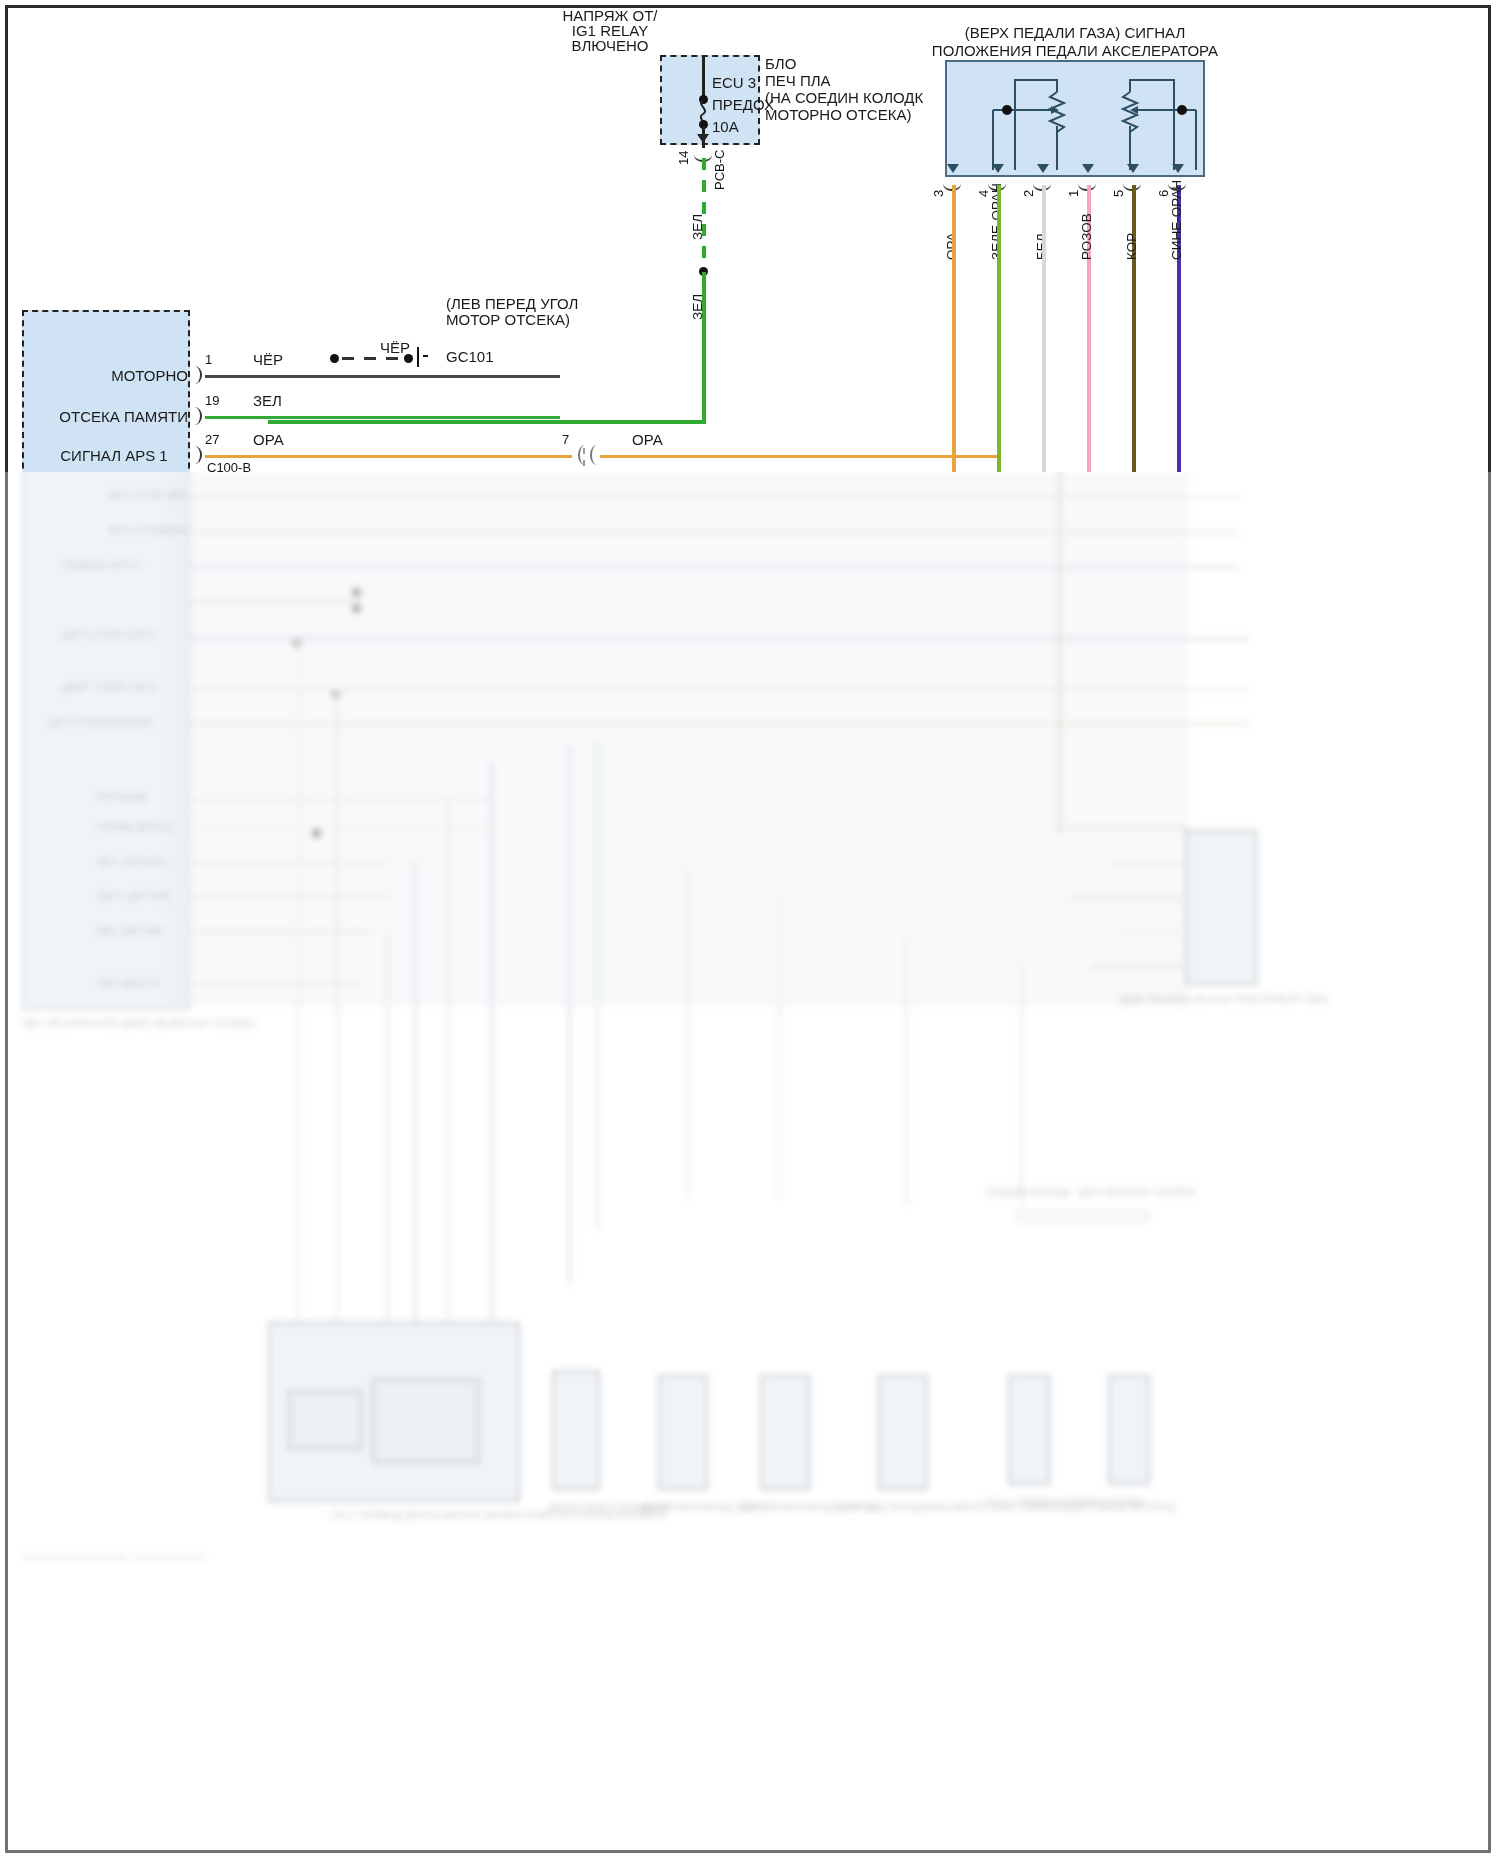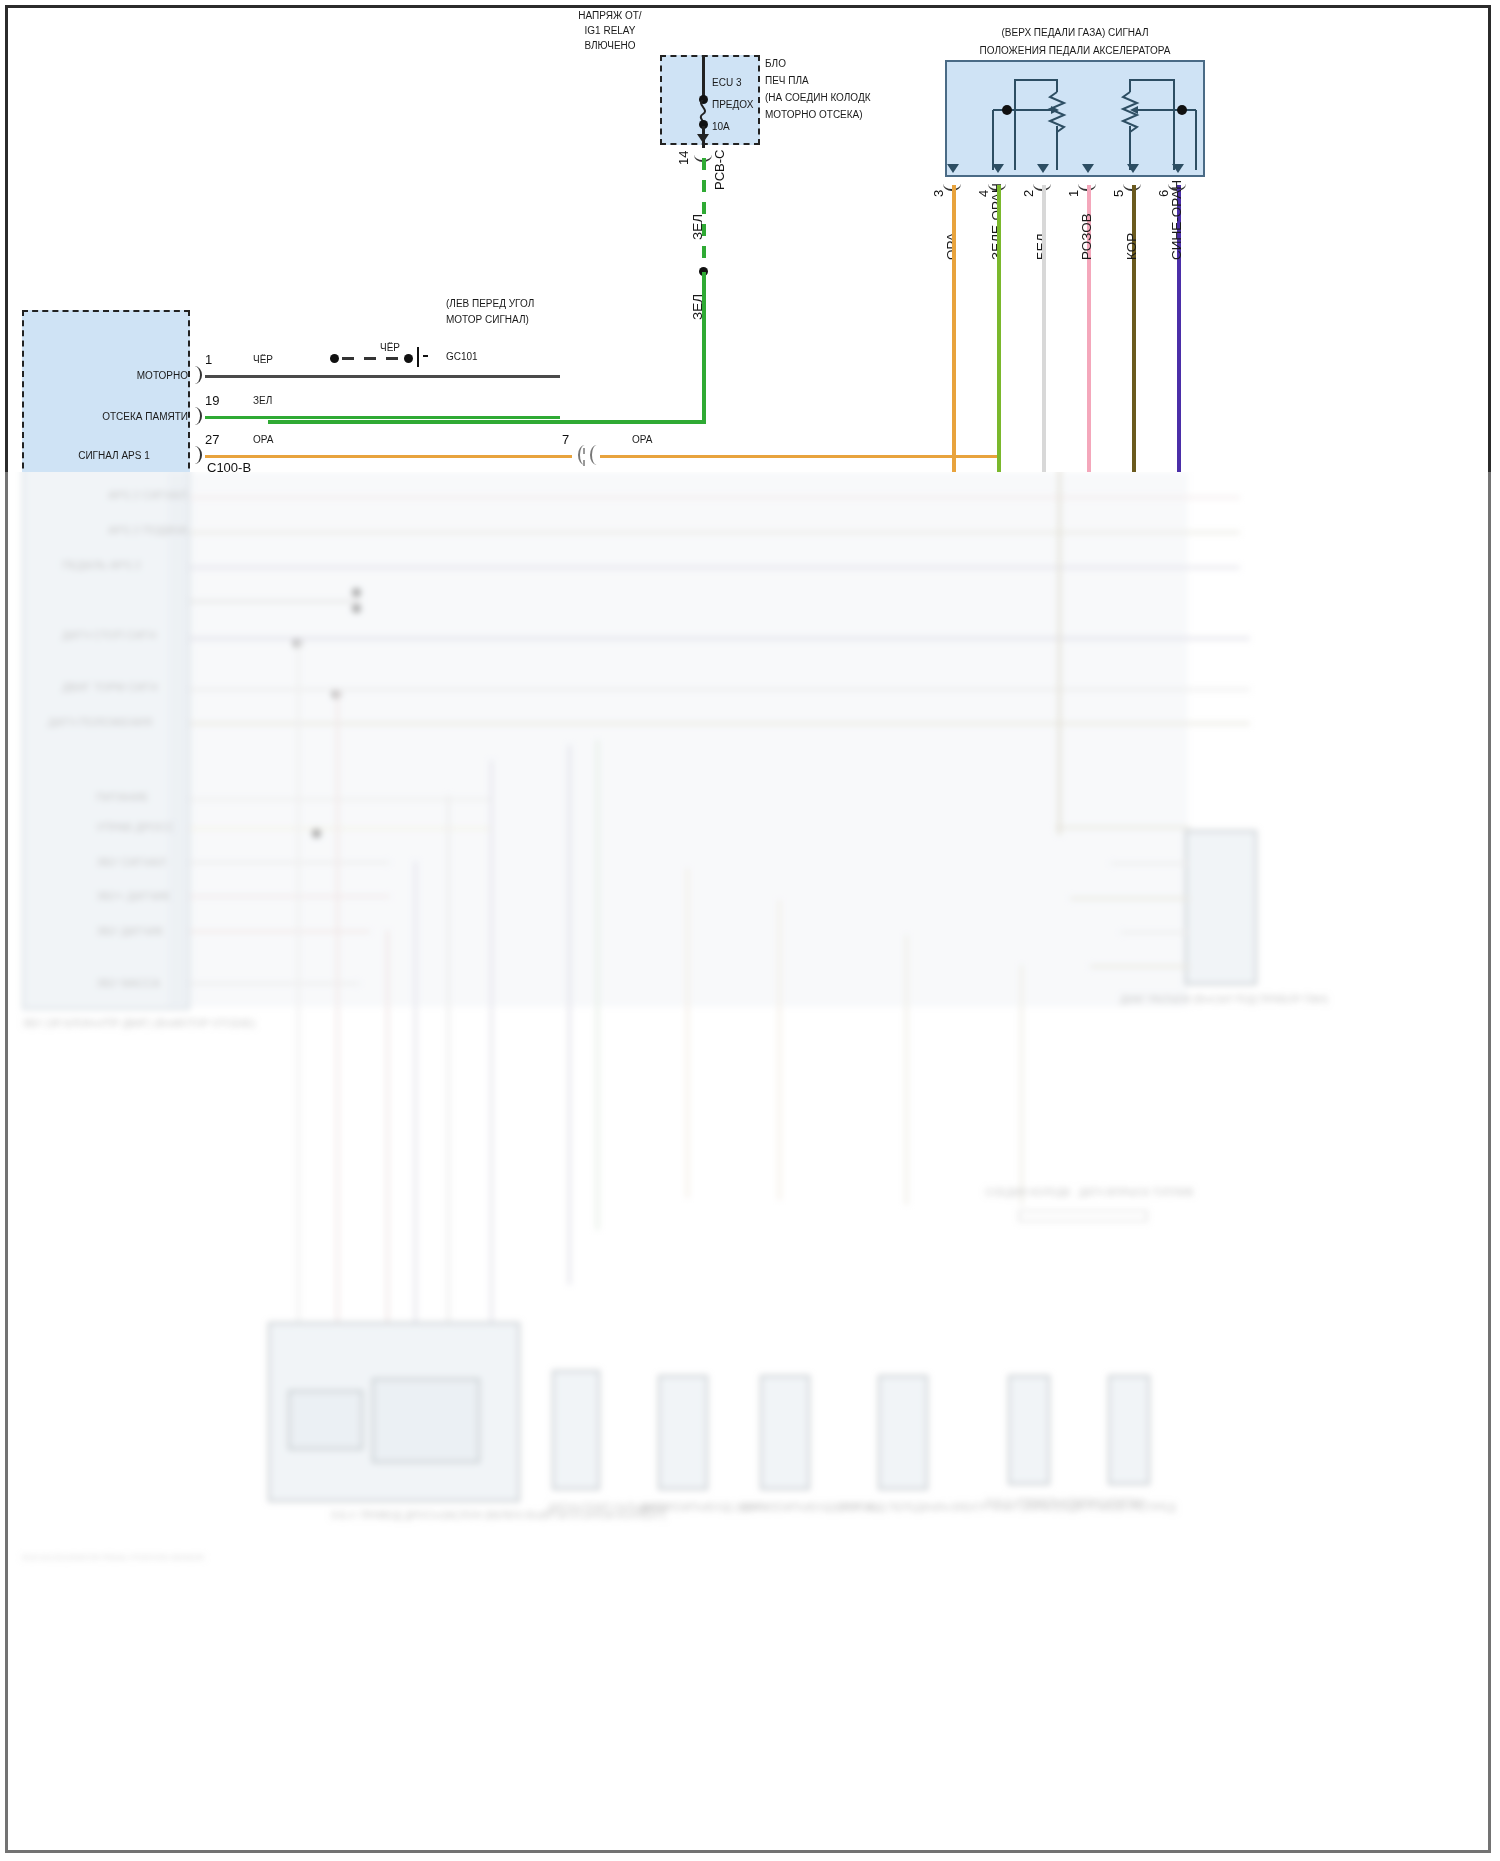--- a/index.html
+++ b/index.html
@@ -2,21 +2,21 @@
 <html><head>
 <meta charset="utf-8">
 <style>
   html,body{margin:0;padding:0;background:#ffffff;}
   body{font-family:"Liberation Sans",sans-serif;}
   #page{position:relative;width:1500px;height:1861px;background:#ffffff;overflow:hidden;}
 
   
   #frame{position:absolute;left:5px;top:5px;width:1486px;height:1848px;border:3px solid #2b2b2b;box-sizing:border-box;background:#fff;}
 
-  .lbl{position:absolute;font-size:10px;color:#1a1a1a;line-height:15px;white-space:pre;}
+  .lbl{position:absolute;font-size:15px;color:#1a1a1a;line-height:15px;white-space:pre;}
   .lbl.c{text-align:center;}
   .lbl.r{text-align:right;}
   .vlbl{position:absolute;font-size:13.5px;color:#1a1a1a;white-space:nowrap;transform-origin:0 0;transform:rotate(-90deg);}
 
   .box{position:absolute;background:#cfe3f5;border:2px solid #4a6b86;box-sizing:border-box;}
   .boxdash{position:absolute;background:#cfe3f5;border:2px dashed #222;box-sizing:border-box;}
 
   .w{position:absolute;height:3px;}
   .wv{position:absolute;width:3px;}
   .dot{position:absolute;width:9px;height:9px;border-radius:50%;background:#111;}
@@ -260,21 +260,21 @@
       </div>
 
   <div class="dot" style="left:330px;top:354px;"></div>
   <div class="w" style="left:342px;top:357px;width:60px;height:3px;background:repeating-linear-gradient(90deg,#333 0 12px, transparent 12px 22px);"></div>
   <div class="dot" style="left:404px;top:354px;"></div>
   <svg style="position:absolute;left:414px;top:345px;" width="16" height="24" viewBox="0 0 16 24">
     <line x1="4" y1="2" x2="4" y2="22" stroke="#111" stroke-width="2"></line>
     <line x1="9" y1="11" x2="14" y2="11" stroke="#111" stroke-width="2"></line>
   </svg>
   <div class="lbl" style="left:446px;top:296px;width:200px;line-height:16px;">(ЛЕВ ПЕРЕД УГОЛ
-МОТОР СИГНАЛ)</div>
+МОТОР ОТСЕКА)</div>
   <div class="lbl" style="left:446px;top:349px;">GC101</div>
   <div class="lbl" style="left:380px;top:340px;">ЧЁР</div>
 
  <div style="position: absolute; left: 583px; top: 448px; width: 2px; height: 100px; background: repeating-linear-gradient(rgb(153, 153, 153) 0px, rgb(153, 153, 153) 6px, transparent 6px, transparent 12px);"></div>
       <div class="w" style="left: 600px; top: 455px; width: 356px; background: rgb(232, 163, 61);"></div>
       <div class="wv" style="left: 952px; top: 185px; width: 4px; height: 273px; background: rgb(232, 163, 61);"></div>
       <div class="wv" style="left: 997px; top: 185px; width: 4px; height: 315px; background: rgb(122, 184, 44);"></div>
       <div class="wv" style="left: 1042px; top: 185px; width: 4px; height: 355px; background: rgb(216, 216, 216);"></div>
     </div>
 </div>

